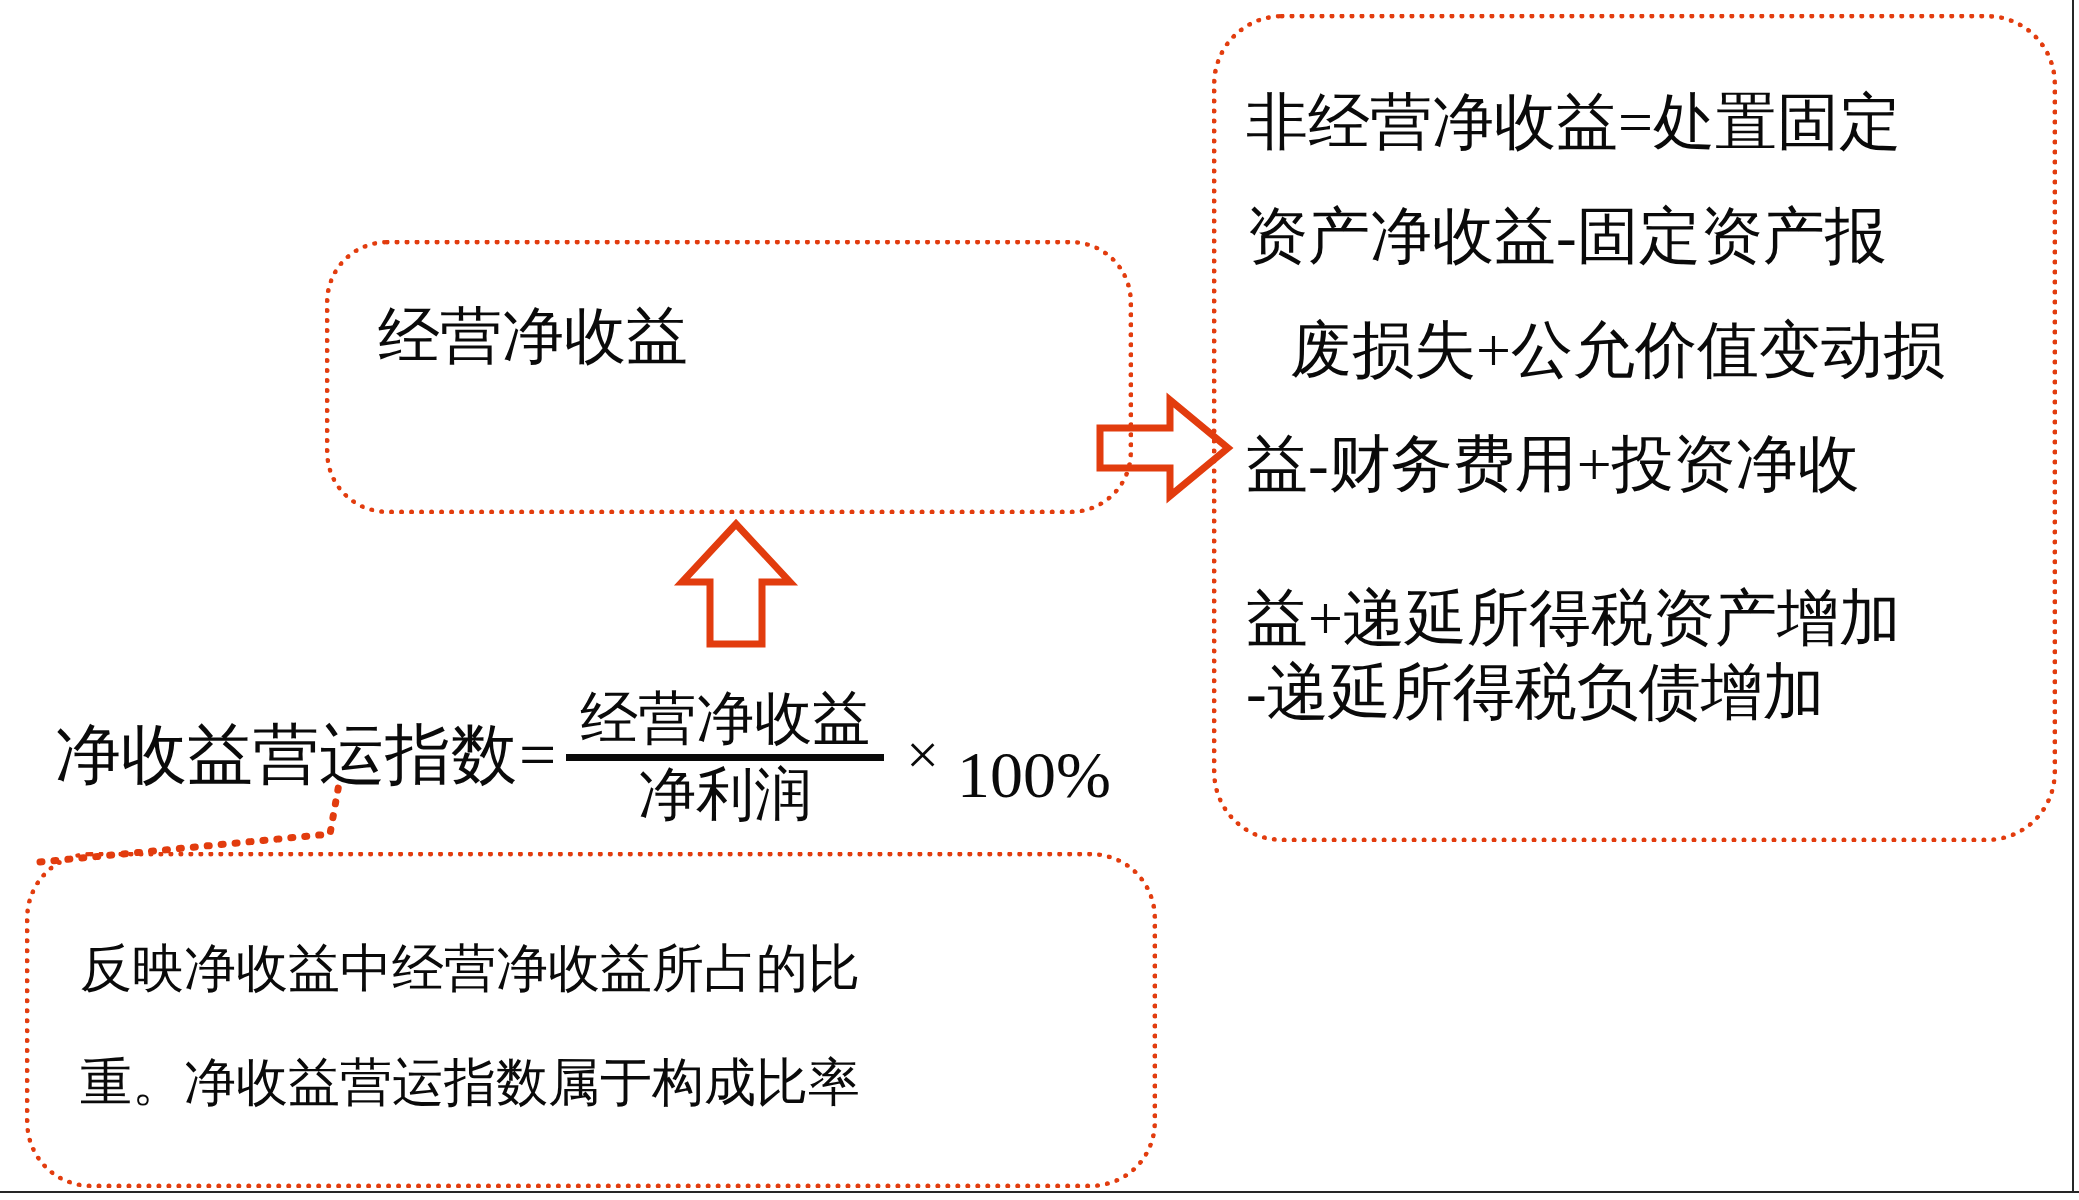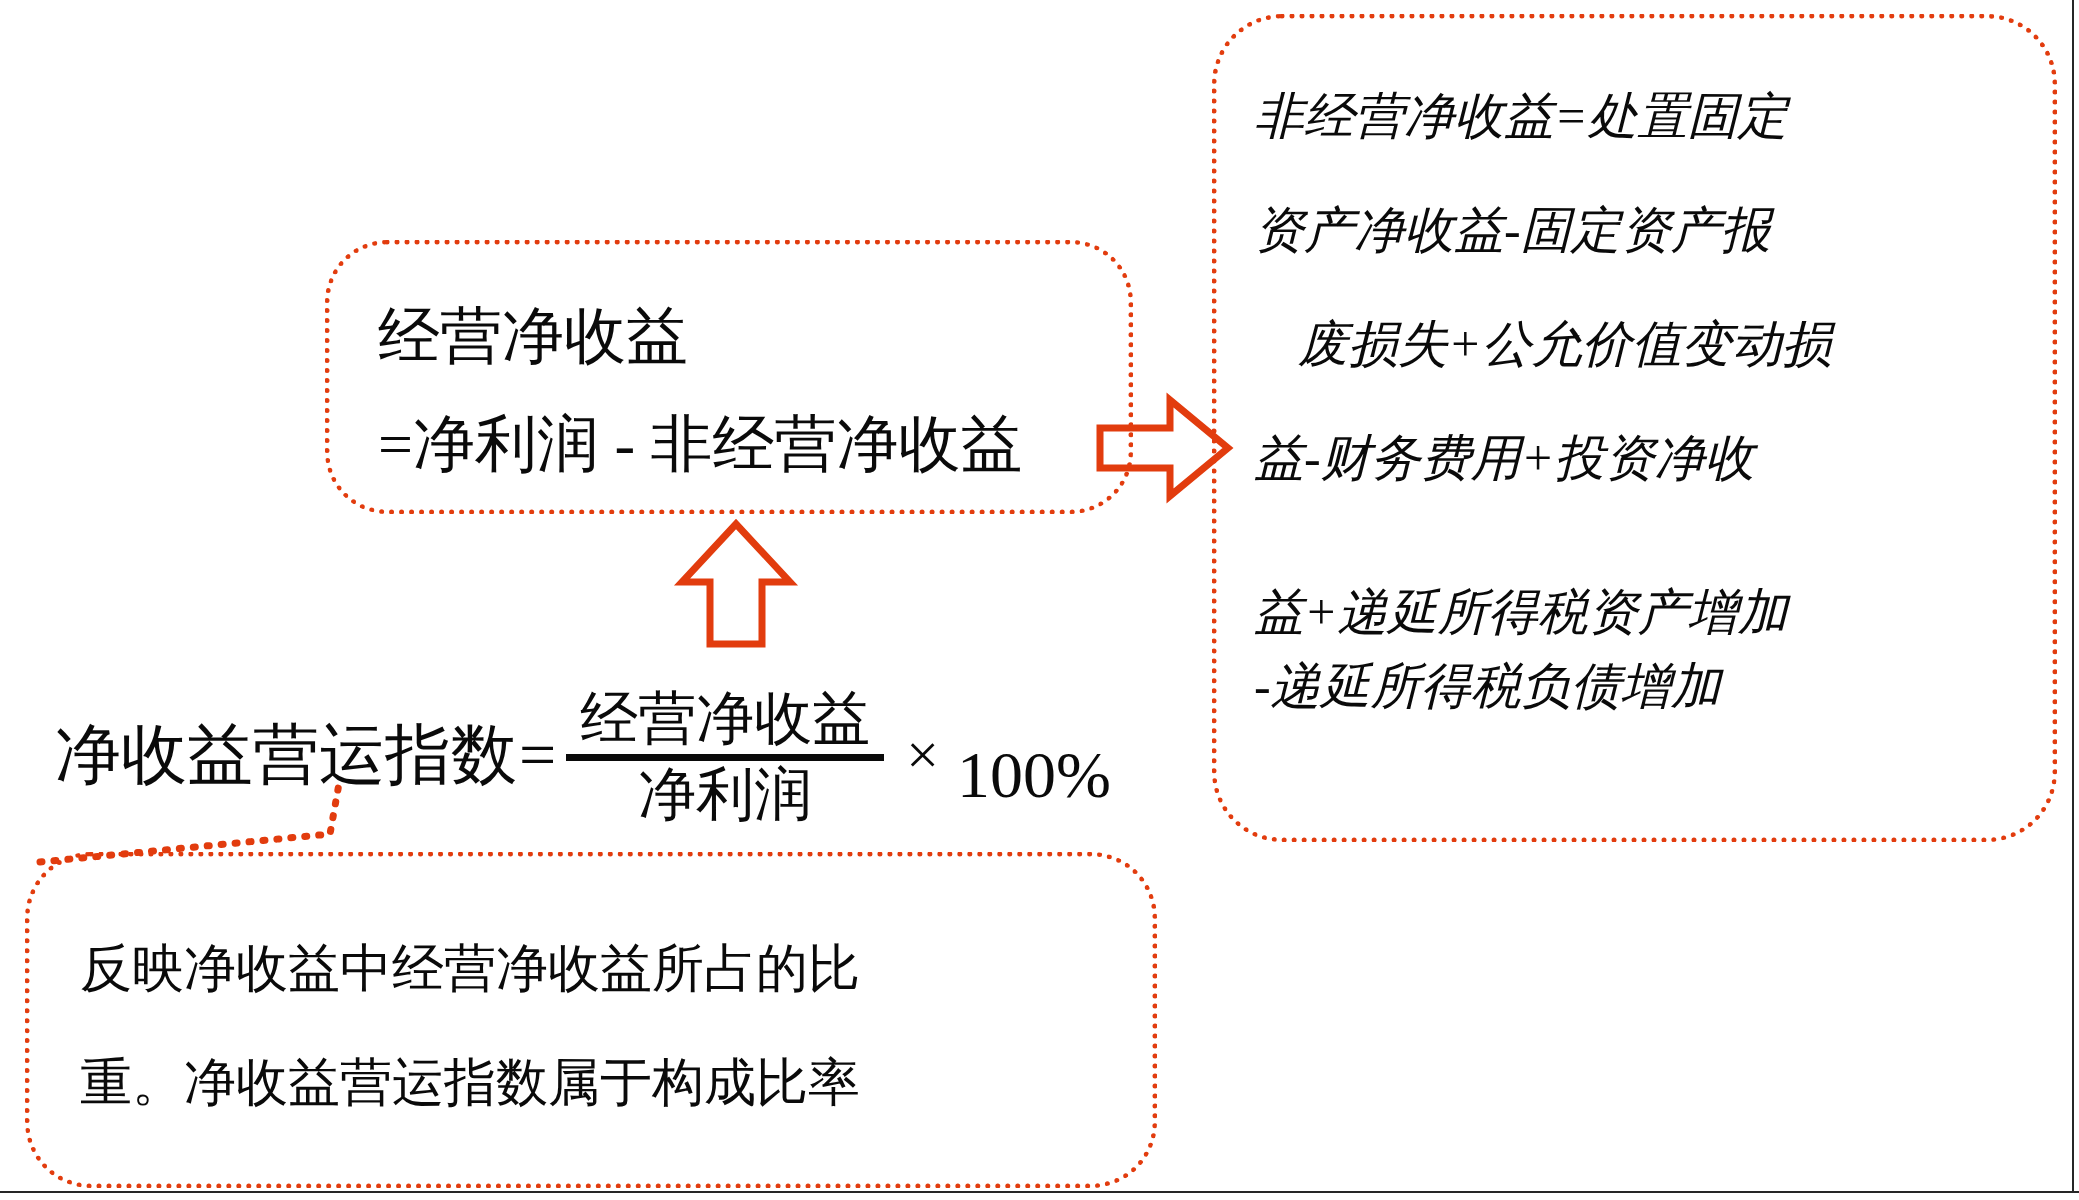--- a/index.html
+++ b/index.html
@@ -83,24 +83,23 @@
   .box-formula-def .line {
     position: absolute;
     font-size: 62px;
     line-height: 1;
   }
   .box-formula-def .line1 { left: 48px; top: 60px; }
   .box-formula-def .line2 { left: 48px; top: 168px; }
 
   .box-nonoperating .rline {
     position: absolute;
-    left: 37px;
-    font-size: 50px;
-    line-height: 1;
-    font-style: italic;
+    left: 29px;
+    font-size: 62px;
+    line-height: 1;
   }
   .box-nonoperating .r1 { top: 72px; }
   .box-nonoperating .r2 { top: 186px; }
   .box-nonoperating .r3 { top: 300px; margin-left: 44px; }
   .box-nonoperating .r4 { top: 414px; }
   .box-nonoperating .r5 { top: 528px; margin-top: 40px; }
   .box-nonoperating .r6 { top: 642px; }
 
   .box-note .nline {
     position: absolute;
@@ -197,21 +196,20 @@
 </head>
 <body>
 
 <div id="canvas">
 
   <div class="frame-line-right"></div>
   <div class="frame-line-bottom"></div>
 
   <div class="callout box-formula-def">
     <div class="cjk line line1">经营净收益</div>
-    <div class="cjk line line2">=净利润 - 非经营净收益</div>
   </div>
 
   <div class="callout box-nonoperating">
     <div class="cjk rline r1">非经营净收益=处置固定</div>
     <div class="cjk rline r2">资产净收益-固定资产报</div>
     <div class="cjk rline r3">废损失+公允价值变动损</div>
     <div class="cjk rline r4">益-财务费用+投资净收</div>
     <div class="cjk rline r5">益+递延所得税资产增加</div>
     <div class="cjk rline r6">-递延所得税负债增加</div>
   </div>

